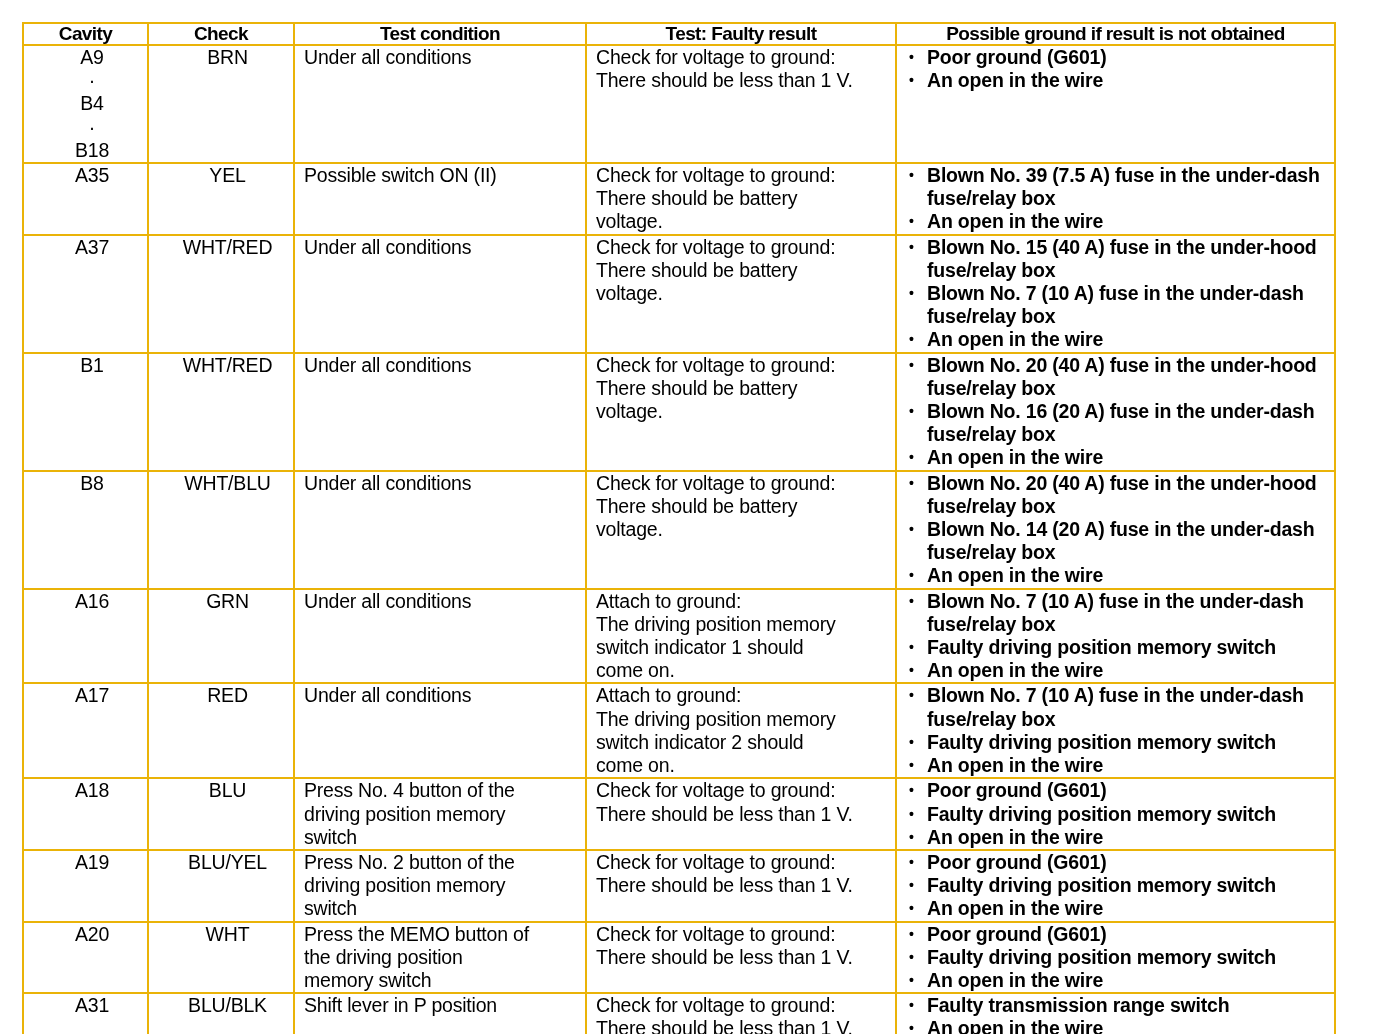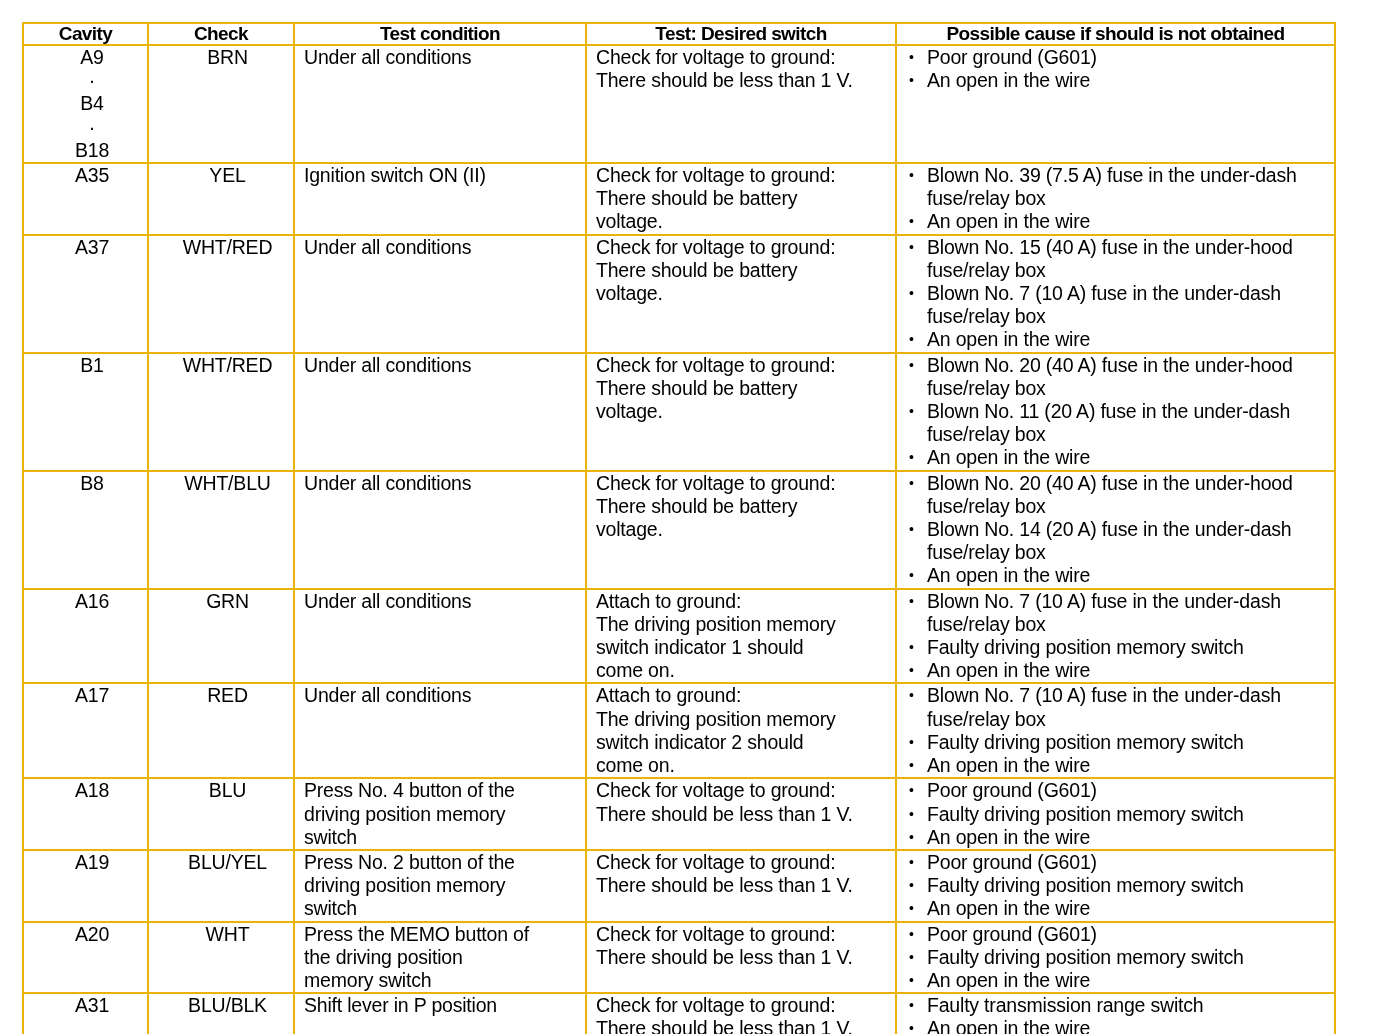--- a/index.html
+++ b/index.html
@@ -8,21 +8,21 @@
   table { position: absolute; left: 22px; top: 22px; border-collapse: collapse;
           table-layout: fixed; width: 1312px; }
   col.c1 { width: 125px; } col.c2 { width: 146px; } col.c3 { width: 292px; }
   col.c4 { width: 310px; } col.c5 { width: 439px; }
   th, td { border: 2px solid #eab308; vertical-align: top; padding: 0 0 0 9px;
            font-size: 19.5px; line-height: 23.2px; letter-spacing: -0.2px; }
   th { font-weight: bold; text-align: center; height: 20px; line-height: 20px;
        padding: 0; font-size: 19px; letter-spacing: -0.6px; }
   td.center { text-align: center; padding-left: 13px; }
   td.cav div.dot { line-height: 23.2px; }
-  ul { list-style: none; margin: 0; padding: 0; }
+  ul { list-style: none; margin: 0; padding: 0; font-weight: bold; }
   li { position: relative; padding-left: 21px; }
   li::before { content: "\2022"; position: absolute; left: 3px; top: 0; font-size: 14px; }
   .desired { white-space: pre-line; border-radius: 10px; }
   .cond { white-space: pre-line; }
   tr.h116 td { height: 114px; }
   tr.h70 td { height: 68px; }
   tr.h93 td { height: 91px; margin-left: 44px; }
   tr.h69 td { height: 67px; margin-left: 25px; }
   tr.h47 td { height: 45px; }
 </style>
@@ -35,22 +35,22 @@
       <col class="c2">
       <col class="c3">
       <col class="c4">
       <col class="c5">
     </colgroup>
   <thead>
     <tr>
       <th>Cavity</th>
       <th>Check</th>
       <th>Test condition</th>
-      <th>Test: Desired switch</th>
-      <th>Possible cause if should is not obtained</th>
+      <th>Test: Faulty result</th>
+      <th>Possible ground if result is not obtained</th>
     </tr>
   </thead>
   <tbody id="tbody">
       <tr class="h116">
         <td class="center cav">
           <div>A9</div>
           <div class="dot">·</div>
           <div>B4</div>
           <div class="dot">·</div>
           <div>B18</div>
@@ -64,21 +64,21 @@
             <li>Poor ground (G601)</li>
             <li>An open in the wire</li>
           </ul>
         </td>
       </tr>
       <tr class="h70">
         <td class="center cav">
           <div>A35</div>
         </td>
         <td class="center">YEL</td>
-        <td class="cond">Ignition switch ON (II)</td>
+        <td class="cond">Possible switch ON (II)</td>
         <td class="desired">Check for voltage to ground:
 There should be battery
 voltage.</td>
         <td>
           <ul>
             <li>Blown No. 39 (7.5 A) fuse in the under-dash fuse/relay box</li>
             <li>An open in the wire</li>
           </ul>
         </td>
       </tr>
@@ -104,21 +104,21 @@
           <div>B1</div>
         </td>
         <td class="center">WHT/RED</td>
         <td class="cond">Under all conditions</td>
         <td class="desired">Check for voltage to ground:
 There should be battery
 voltage.</td>
         <td>
           <ul>
             <li>Blown No. 20 (40 A) fuse in the under-hood fuse/relay box</li>
-            <li>Blown No. 11 (20 A) fuse in the under-dash fuse/relay box</li>
+            <li>Blown No. 16 (20 A) fuse in the under-dash fuse/relay box</li>
             <li>An open in the wire</li>
           </ul>
         </td>
       </tr>
       <tr class="h116">
         <td class="center cav">
           <div>B8</div>
         </td>
         <td class="center">WHT/BLU</td>
         <td class="cond">Under all conditions</td>

